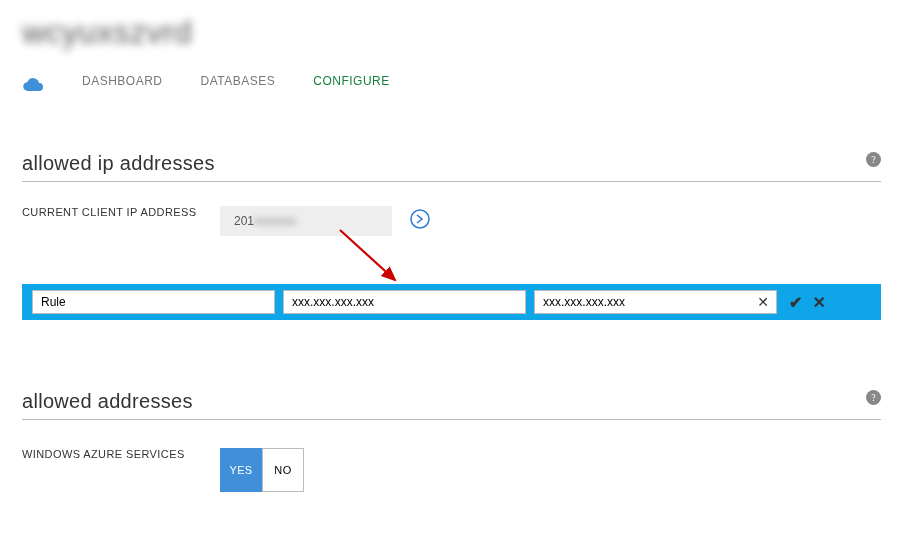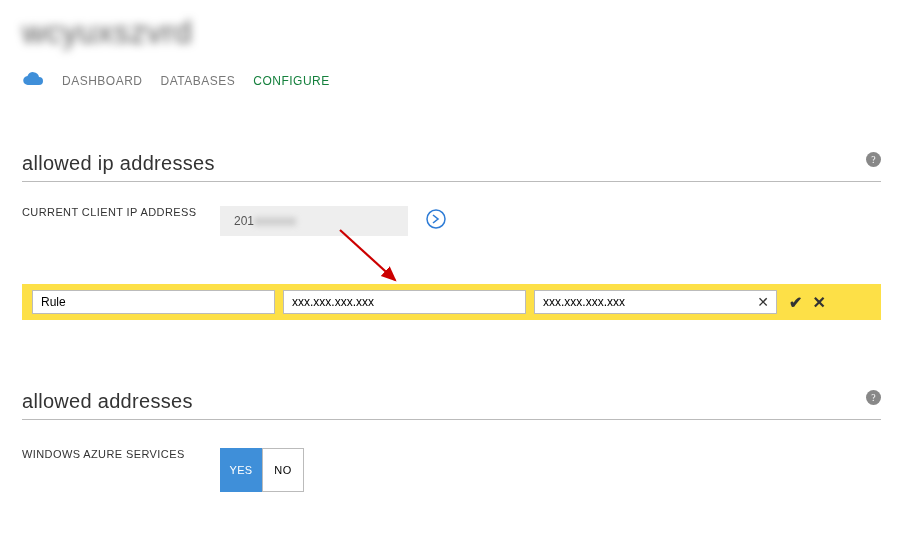--- a/index.html
+++ b/index.html
@@ -1,33 +1,33 @@
 <!DOCTYPE html>
 <html><head>
   <meta charset="utf-8">
   <style>
     * { margin:0; padding:0; box-sizing:border-box; }
     body { font-family: "Segoe UI", Arial, sans-serif; background:#fff; color:#000; width:903px; height:544px; overflow:hidden; }
     .page { padding:0 22px; }
     .title { font-size:32px; font-weight:300; color:#555; margin-top:14px; filter: blur(4px); letter-spacing:.5px; }
-    .tabs { display:flex; align-items:flex-start; gap:18px; margin-top:18px; border-top:1px solid transparent; }
+    .tabs { display:flex; align-items:flex-end; gap:38px; margin-top:18px; border-top:1px solid transparent; }
     .cloud-ico { display:inline-flex; }
     .tab { font-size:12px; letter-spacing:.5px; color:#777; padding:4px 0; text-transform:uppercase; cursor:pointer; }
     .tab.active { color:#15803d; }
     .section { margin-top:60px; }
     .section-header { display:flex; align-items:flex-start; justify-content:space-between; border-bottom:1px solid #bbb; padding-bottom:6px; }
     .section-title { font-size:20px; font-weight:300; color:#333; letter-spacing:.3px; }
     .help-ico { color:#888; cursor:pointer; }
     .row { display:flex; gap:22px; margin-top:24px; }
     .field-label { font-size:11px; letter-spacing:.4px; color:#333; width:176px; text-transform:uppercase; }
     .ipbox { display:flex; align-items:center; gap:18px; }
-    .ipchip { background:#eee; padding:8px 14px; width:188px; font-size:12px; color:#555; }
+    .ipchip { background:#eee; padding:8px 14px; width:172px; font-size:12px; color:#555; }
     .ipchip .blur { filter:blur(3px); color:#888; }
     .circle-arrow { color:#2e7cd6; cursor:pointer; }
-    .rule-row { display:flex; align-items:center; gap:8px; margin-top:48px; background:#fde047; padding:6px 6px 6px 10px; }
+    .rule-row { display:flex; align-items:center; gap:8px; margin-top:48px; background:#0ea5e9; padding:6px 6px 6px 10px; }
     .tf { border:1px solid #bbb; background:#fff; font-size:12px; padding:5px 8px; height:24px; outline:none; }
     .tf-rule { width:243px; }
     .tf-start { width:243px; }
     .tf-end-wrap { position:relative; width:243px; }
     .tf-end { width:100%; padding-right:26px; }
     .clear-x { position:absolute; right:4px; top:50%; transform:translateY(-50%); font-size:14px; color:#333; cursor:pointer; padding:0 4px; }
     .row-actions { display:flex; align-items:center; gap:10px; padding:0 4px 0 4px; }
     .row-actions span { color:#333; font-weight:bold; cursor:pointer; }
     .toggle-row { display:flex; gap:22px; margin-top:28px; }
     .toggle { display:flex; }

